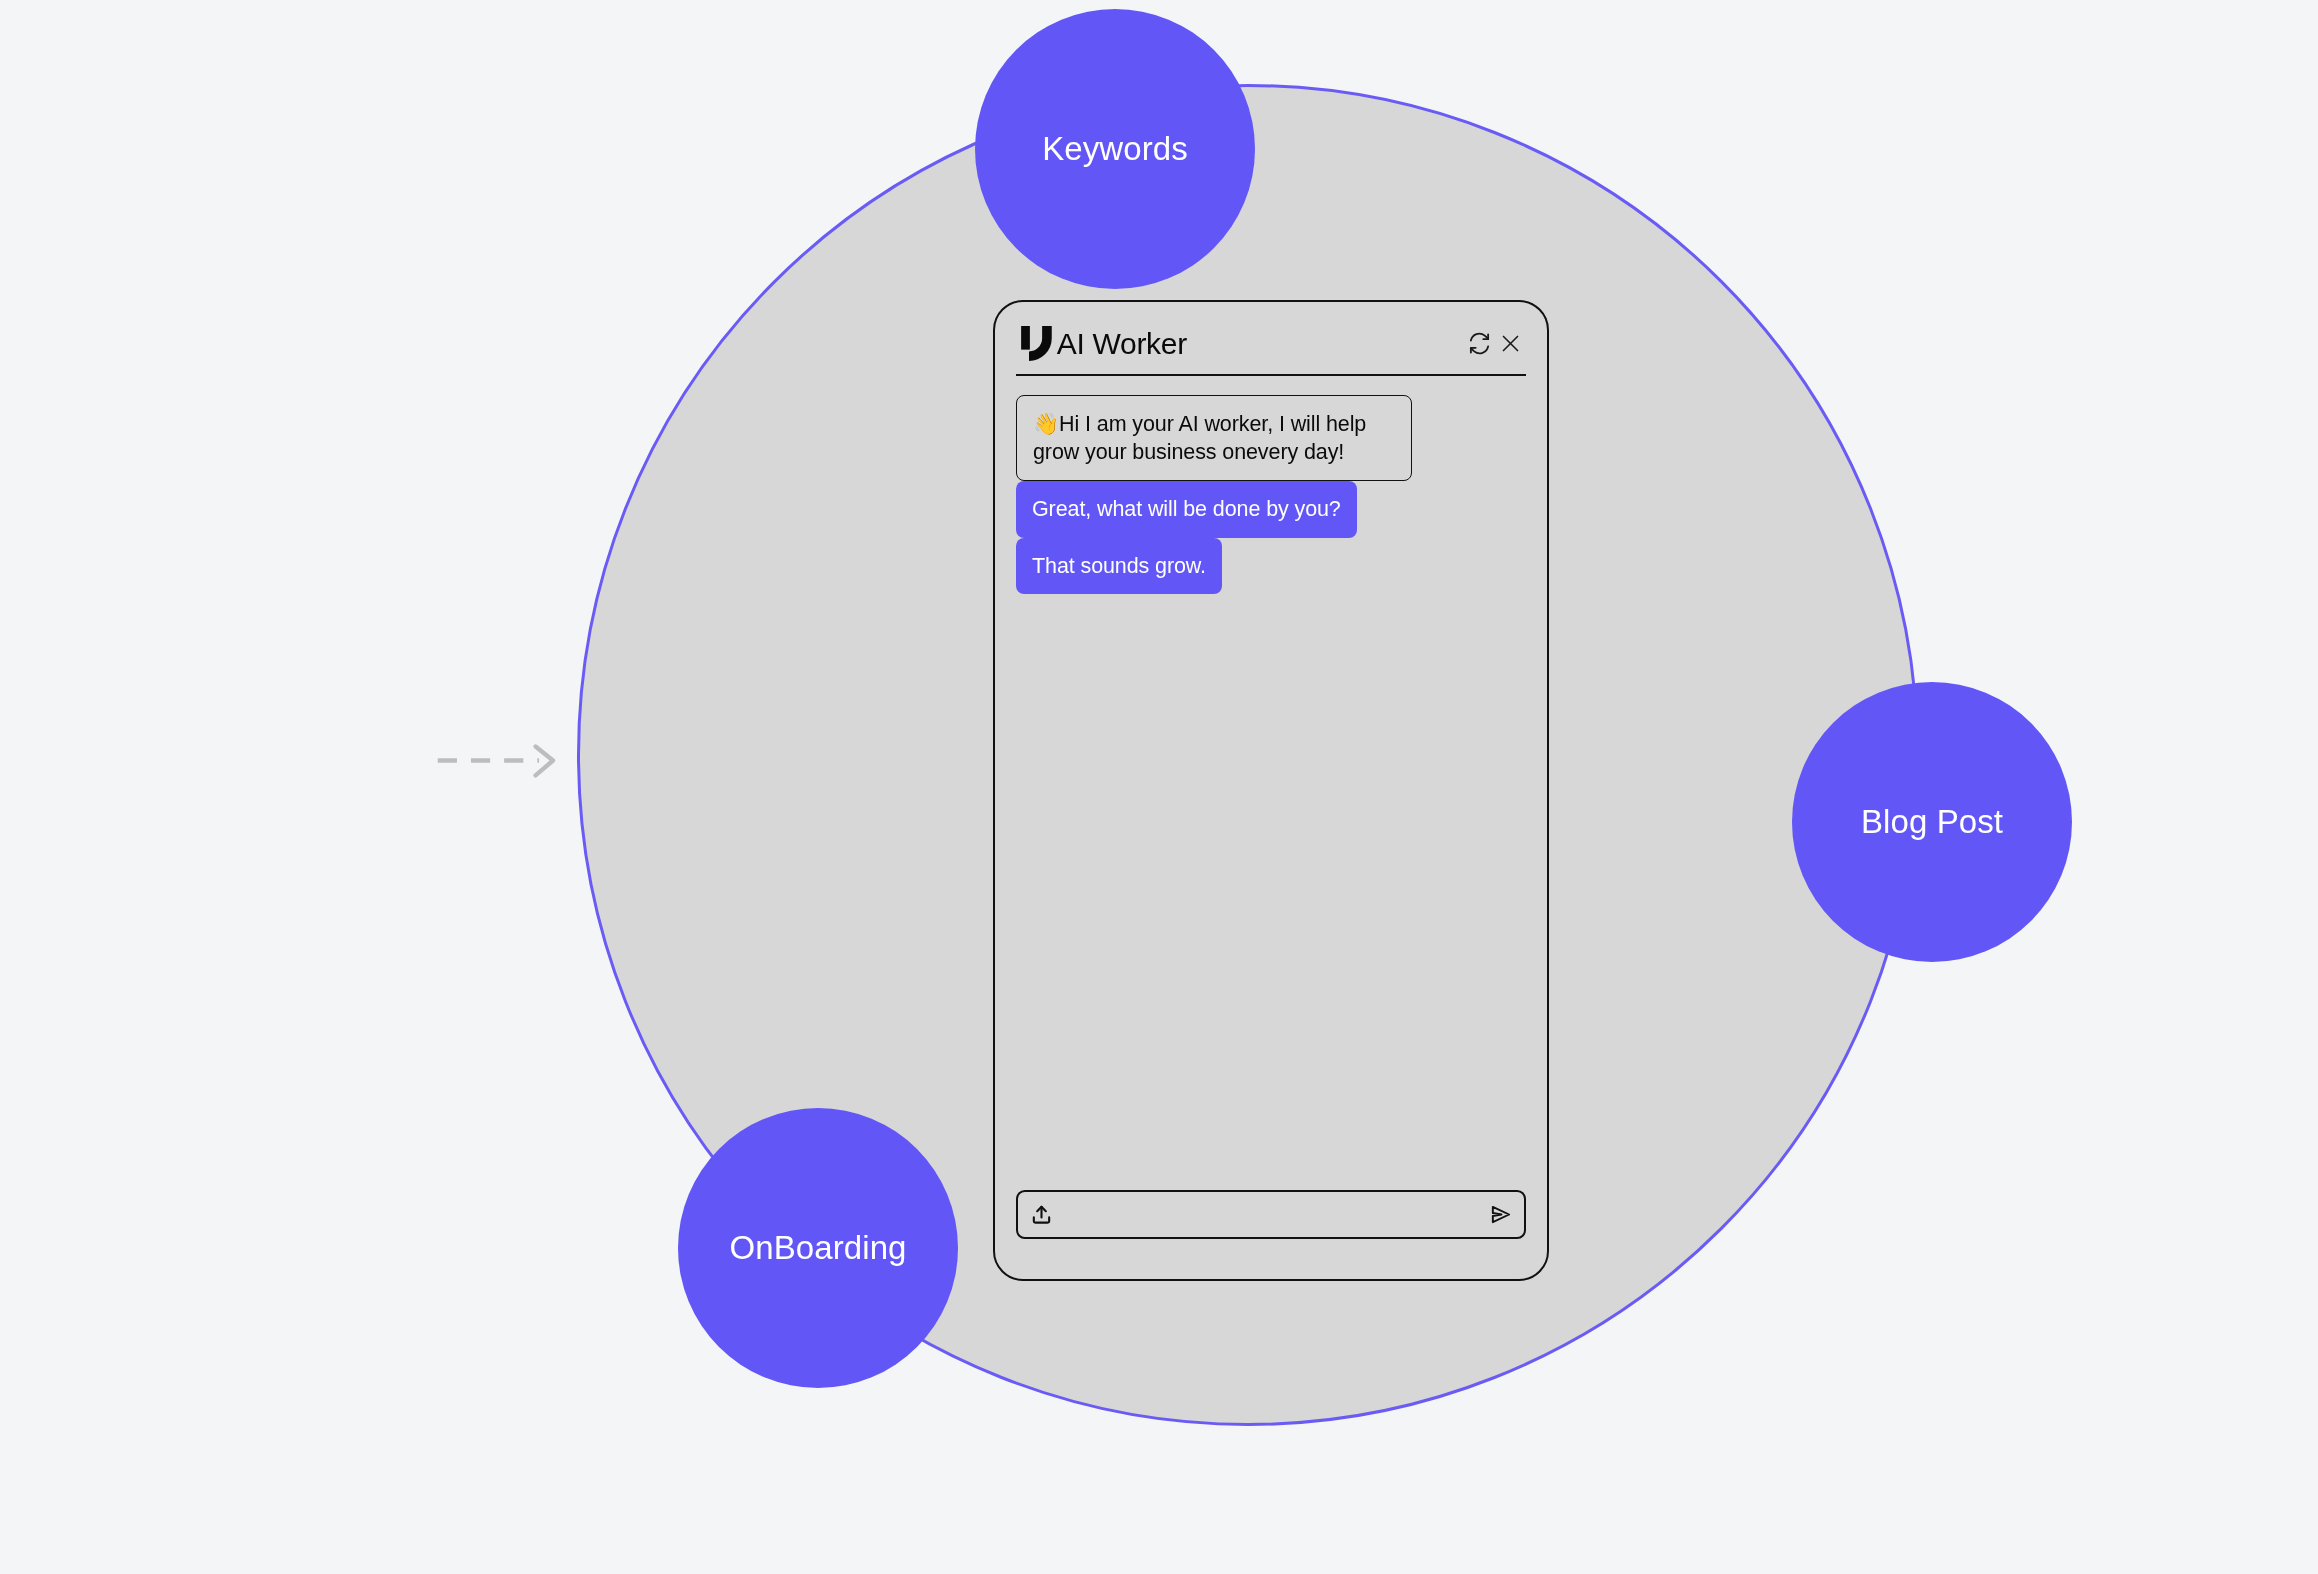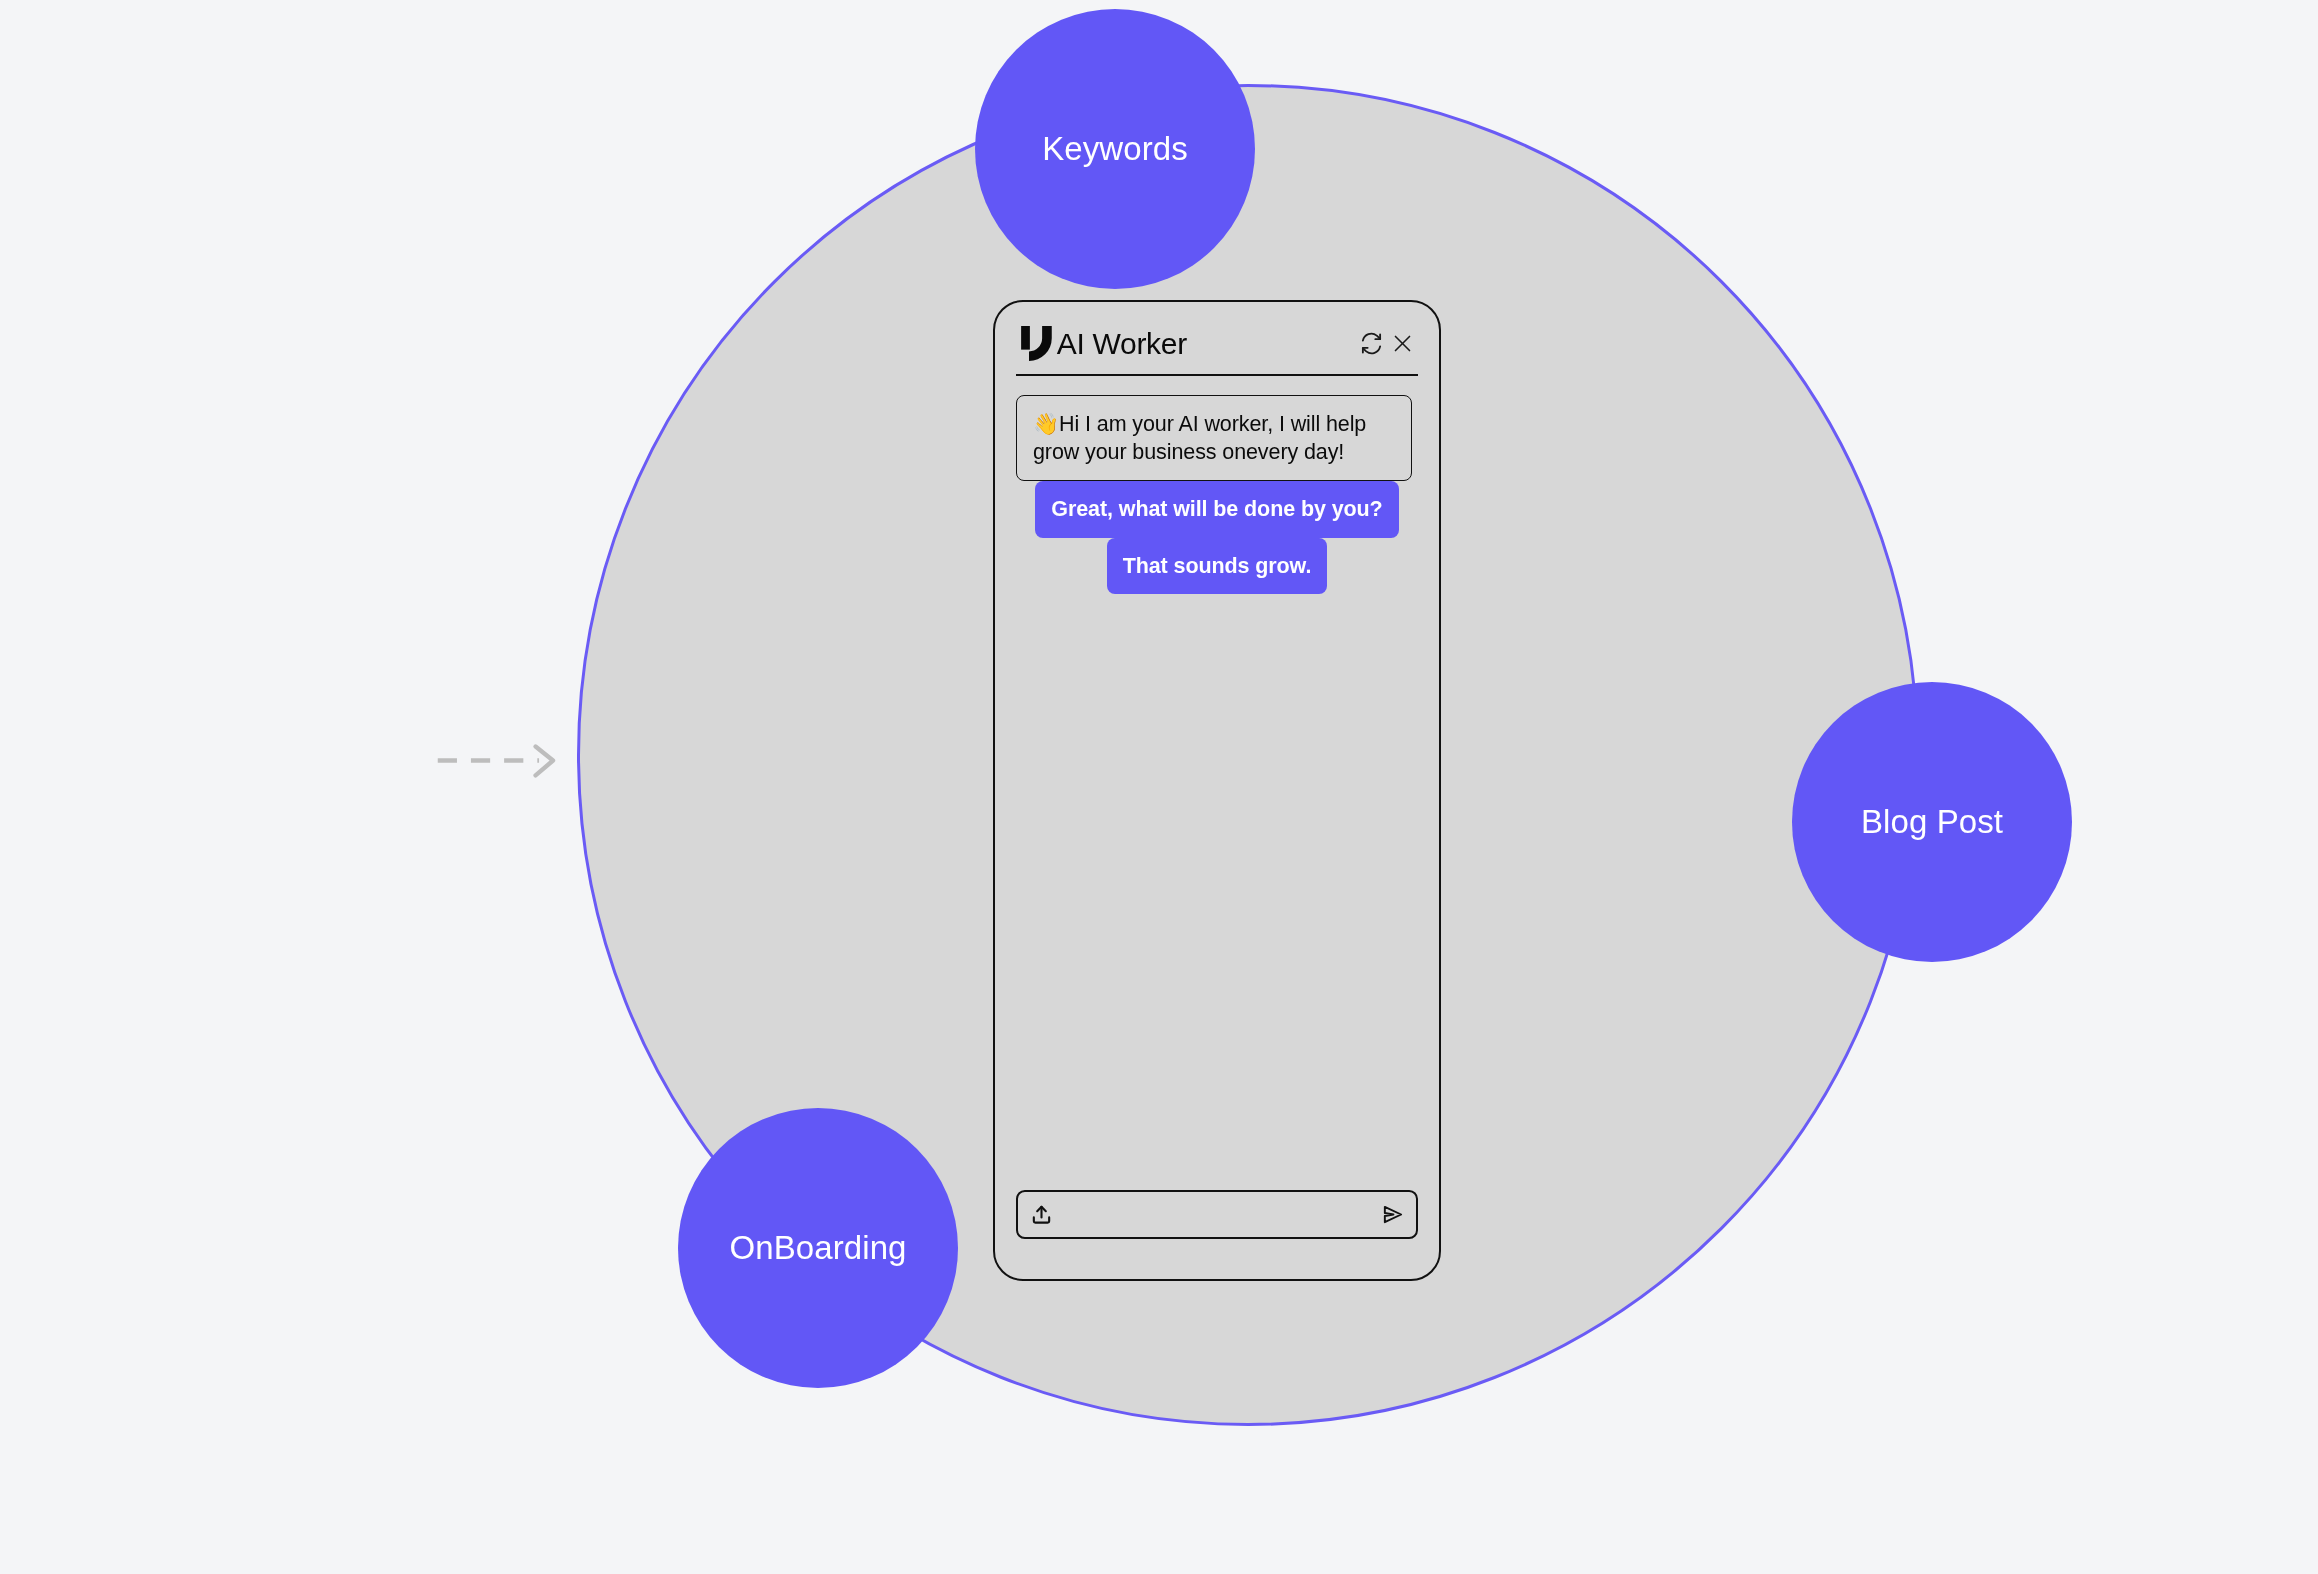--- a/index.html
+++ b/index.html
@@ -67,21 +67,21 @@
     top: 734px;
     width: 131px;
     height: 53px;
   }
 
   
   .phone {
     position: absolute;
     left: 993px;
     top: 300px;
-    width: 448px;
+    width: 556px;
     height: 981px;
     background: #d7d7d7;
     border: 2.6px solid #111111;
     border-radius: 30px;
     padding: 19px 21px 16px 21px;
     display: flex;
     flex-direction: column;
   }
 
   .phone-header {
@@ -122,21 +122,21 @@
   .chat-log {
     flex: 1 1 auto;
     display: flex;
     flex-direction: column;
     padding-top: 19px;
     overflow: hidden;
   }
 
   .row { display: flex; width: 100%; }
   .row.left  { justify-content: flex-start; }
-  .row.right { justify-content: center; font-weight: bold; }
+  .row.right { justify-content: flex-start; }
 
   .bubble {
     max-width: 396px;
     border-radius: 8px;
     padding: 14px 16px;
     font-size: 21.5px;
     line-height: 1.32;
     letter-spacing: -0.1px;
   }
   .bubble.bot {

